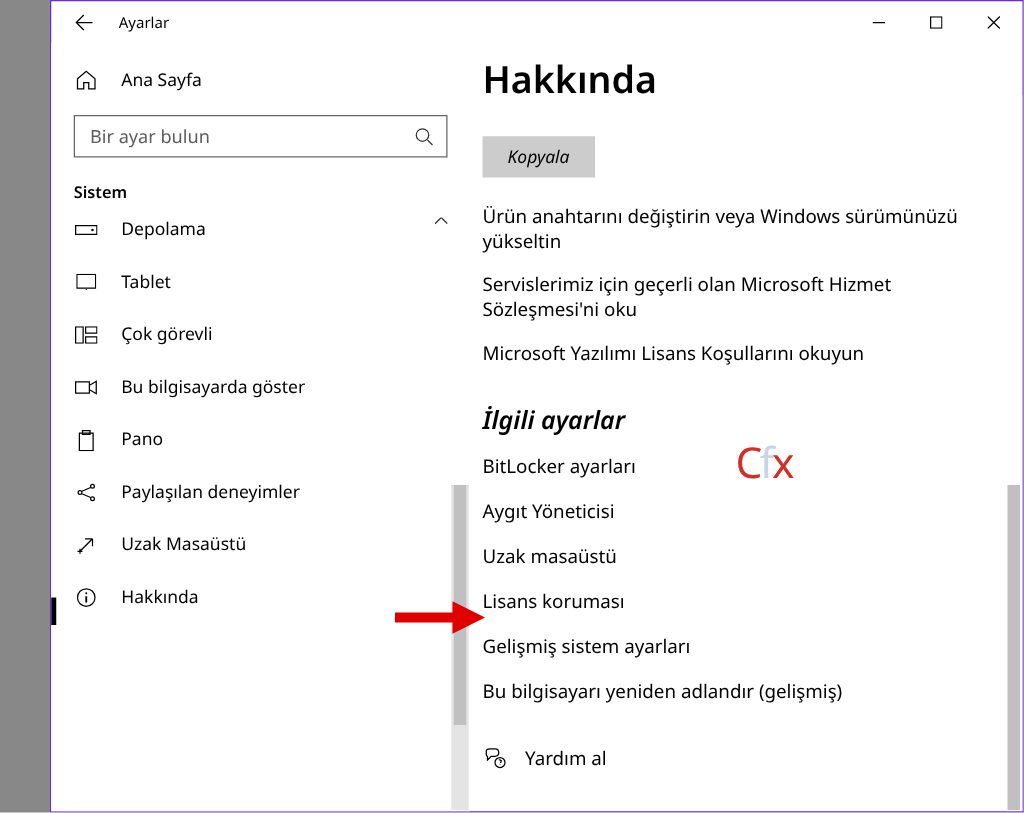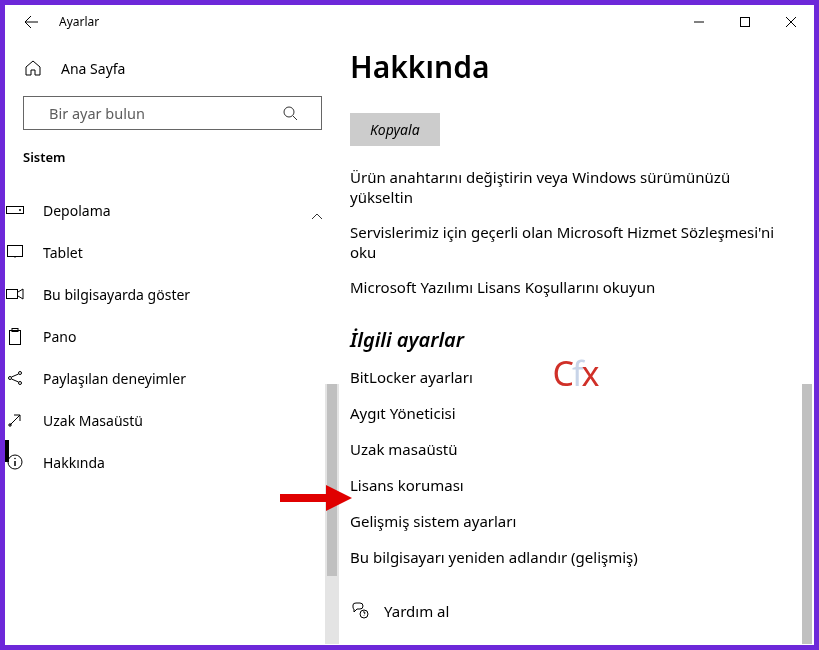--- a/index.html
+++ b/index.html
@@ -1,31 +1,31 @@
 <!DOCTYPE html>
 <html><head>
   <meta charset="utf-8">
   <style>
     * { box-sizing:border-box; font-family:"Segoe UI",system-ui,sans-serif; font-weight:400; }
     body { margin:0; background:#888; display:flex; justify-content:center; align-items:flex-start; }
-    .win { width:819px; height:650px; background:#fff; border:5px solid #6d28d9; display:flex; flex-direction:column; position:relative; }
+    .win { width:819px; height:650px; background:#fff; border:1px solid #6d28d9; display:flex; flex-direction:column; position:relative;margin-left:40px; }
     .titlebar { height:33px; display:flex; align-items:center; padding:0 0 0 8px; }
     .tb-back { width:36px; height:32px; display:flex; align-items:center; justify-content:center; color:#000; }
     .tb-title { font-size:12px; margin-left:10px; color:#000; }
     .tb-spacer { flex:1; }
     .tb-btn { width:46px; height:32px; display:flex; align-items:center; justify-content:center; color:#000; }
     .body { flex:1; display:flex; min-height:0; position:relative; }
     .sidebar { width:335px; padding:10px 0 0 0; background:#fff; display:flex; flex-direction:column; }
     .home { display:flex; align-items:center; height:40px; padding-left:18px; color:#000; font-size:14px; }
     .home .ic { width:20px; height:20px; margin-right:18px; display:flex; align-items:center; justify-content:center; }
-    .search { margin:8px 18px 16px 18px; height:34px; border:1px solid #666; display:flex; align-items:center; padding:0 23px; }
+    .search { margin:8px 18px 16px 18px; height:34px; border:1px solid #666; display:flex; align-items:center; padding:0 10px; }
     .search input { flex:1; border:none; outline:none; font-size:14.5px; color:#666; background:transparent; }
     .search input::placeholder { color:#5d5d5d; }
     .cat { font-size:13px; font-weight:600; padding:2px 0 12px 18px; }
-    .item { display:flex; align-items:flex-end; height:42px; color:#000; font-size:14px; position:relative; }
+    .item { display:flex; align-items:flex-start; height:42px; padding-left:18px; color:#000; font-size:14px; position:relative; }
     .item .ic { width:20px; height:20px; margin-right:18px; display:flex; align-items:center; justify-content:center; }
     .item.sel::before { content:""; position:absolute; left:0; top:10px; bottom:10px; width:4px; background:#000; }
     .item .chev { position:absolute; right:18px; font-size:12px; color:#333; }
     .sidebar-track { position:absolute; left:320px; bottom:1px; width:14px; height:260px; background:#e4e4e4; }
     .sidebar-thumb { position:absolute; left:2px; top:0; width:10px; height:192px; background:#c0c0c0; }
     .main { flex:1; position:relative; overflow:hidden; }
     .main-inner { position:absolute; top:0; left:0; right:14px; padding:4px 14px 10px 10px; }
     h1 { font-size:30px; font-weight:600; margin:4px 0 26px 0; letter-spacing:0; }
     .copy-btn { background:#ccc; border:none; padding:7px 20px; font-size:14px; color:#000; margin-bottom:22px;font-style:italic; }
     .link-line { font-size:15px; color:#000; margin:0 0 16px 0; line-height:1.3; }
@@ -114,20 +114,30 @@
       <div class="item">
         <span class="ic">
           <svg width="16" height="14" viewBox="0 0 16 14">
               <rect x="0.5" y="0.5" width="15" height="11" stroke="#000" fill="none"></rect>
               <circle cx="8" cy="12.5" r="0.5" fill="#000"></circle>
             </svg>
         </span>
         <span>Tablet</span>
       </div>
 
+      <div class="item">
+        <span class="ic">
+          <svg width="18" height="14" viewBox="0 0 18 14">
+              <rect x="0.5" y="0.5" width="6" height="13" stroke="#000" fill="none"></rect>
+              <rect x="8.5" y="0.5" width="9" height="5" stroke="#000" fill="none"></rect>
+              <rect x="8.5" y="8.5" width="9" height="5" stroke="#000" fill="none"></rect>
+            </svg>
+        </span>
+        <span>Çok görevli</span>
+      </div>
 
       <div class="item">
         <span class="ic">
           <svg width="18" height="14" viewBox="0 0 18 14">
               <rect x="0.5" y="2.5" width="11" height="9" stroke="#000" fill="none"></rect>
               <path d="M12 5 L17 2 V12 L12 9" stroke="#000" fill="none"></path>
             </svg>
         </span>
         <span>Bu bilgisayarda göster</span>
       </div>

